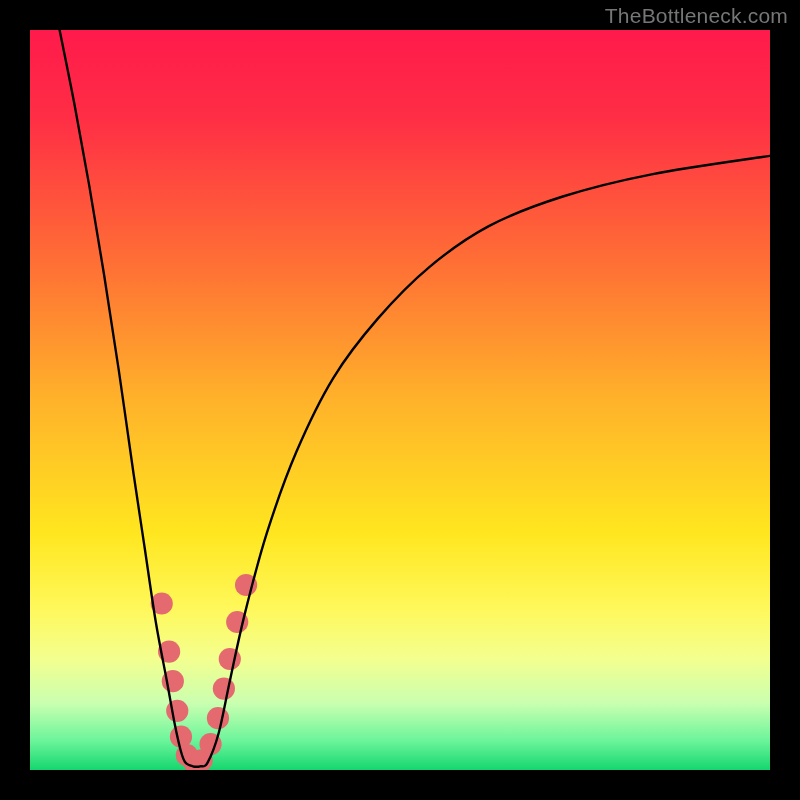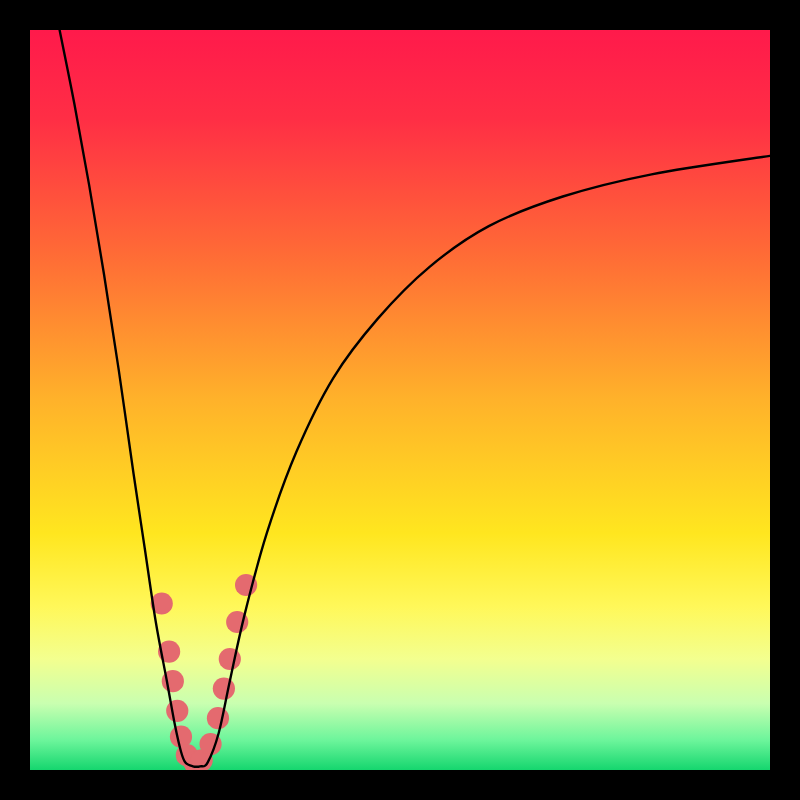--- a/index.html
+++ b/index.html
@@ -91,13 +91,14 @@
           <circle cx="26.2" cy="89" r="1.5" fill="#e46a6f"></circle>
           <circle cx="27" cy="85" r="1.5" fill="#e46a6f"></circle>
           <circle cx="28" cy="80" r="1.5" fill="#e46a6f"></circle>
           <circle cx="29.2" cy="75" r="1.5" fill="#e46a6f"></circle>
         </g>
       <path id="curve-path" fill="none" stroke="#000" stroke-width="0.32" stroke-linecap="round" stroke-linejoin="round" d="M 4.000 0.000 C 4.333 1.667 5.333 6.500 6.000 10.000 C 6.667 13.500 7.333 17.167 8.000 21.000 C 8.667 24.833 9.333 28.833 10.000 33.000 C 10.667 37.167 11.333 41.500 12.000 46.000 C 12.667 50.500 13.417 56.000 14.000 60.000 C 14.583 64.000 15.000 66.667 15.500 70.000 C 16.000 73.333 16.500 77.000 17.000 80.000 C 17.500 83.000 18.067 85.667 18.500 88.000 C 18.933 90.333 19.283 92.417 19.600 94.000 C 19.917 95.583 20.167 96.667 20.400 97.500 C 20.633 98.333 20.733 98.667 21.000 99.000 C 21.267 99.333 21.667 99.417 22.000 99.500 C 22.333 99.583 22.667 99.583 23.000 99.500 C 23.333 99.417 23.583 99.750 24.000 99.000 C 24.417 98.250 25.000 96.833 25.500 95.000 C 26.000 93.167 26.417 90.667 27.000 88.000 C 27.583 85.333 28.167 82.333 29.000 79.000 C 29.833 75.667 30.833 71.667 32.000 68.000 C 33.167 64.333 34.500 60.500 36.000 57.000 C 37.500 53.500 39.167 50.000 41.000 47.000 C 42.833 44.000 44.833 41.500 47.000 39.000 C 49.167 36.500 51.500 34.083 54.000 32.000 C 56.500 29.917 59.000 28.083 62.000 26.500 C 65.000 24.917 68.333 23.667 72.000 22.500 C 75.667 21.333 79.333 20.417 84.000 19.500 C 88.667 18.583 97.333 17.417 100.000 17.000"></path>
     </svg>
 
   </div>
 
+  <div class="watermark">TheBottleneck.com</div>
 </div>
 
 </body></html>

